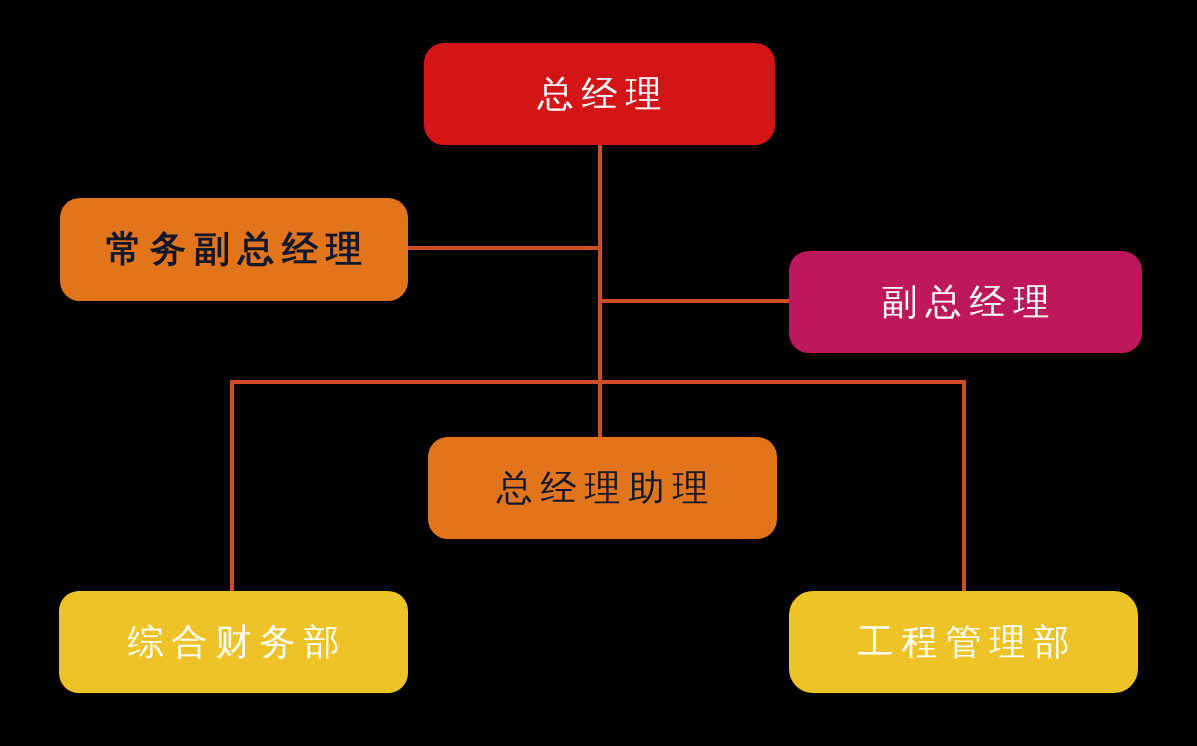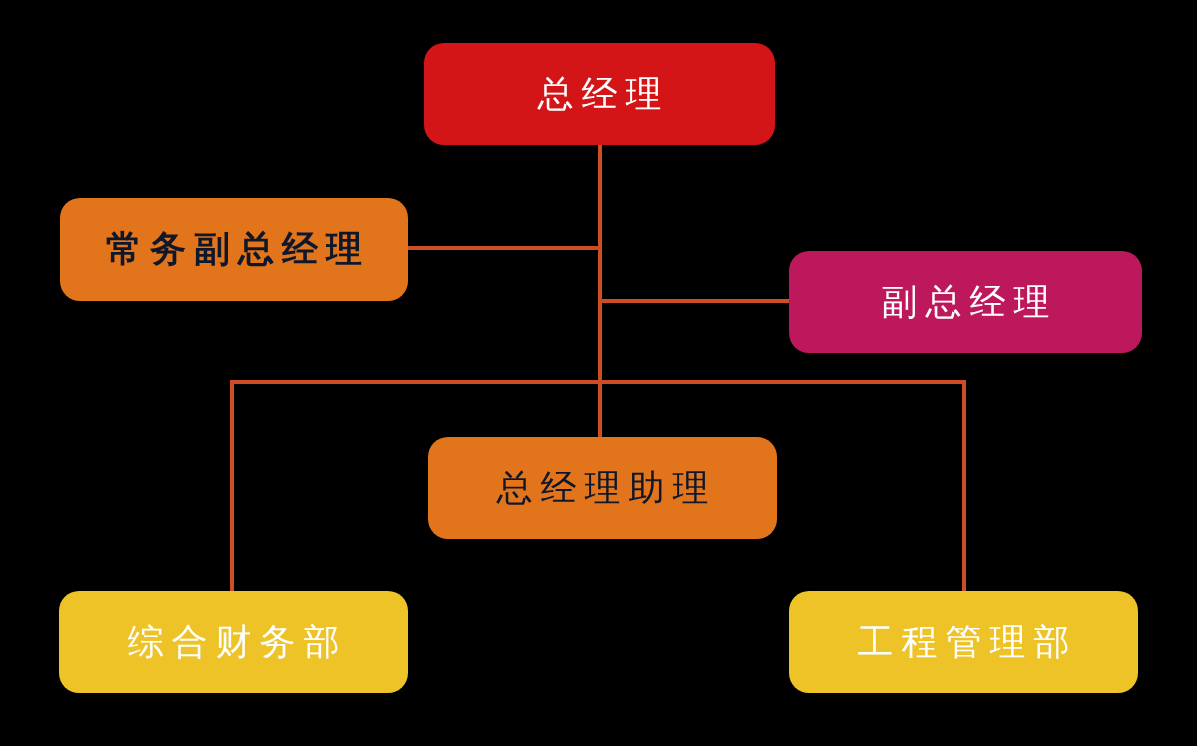--- a/index.html
+++ b/index.html
@@ -65,17 +65,17 @@
   </div>
 
   <div class="node node-assistant" style="background-color: rgb(226, 117, 28); color: #0f172a;">
     <span>总经理助理</span>
   </div>
 
   <div class="node node-finance" style="background-color: rgb(237, 195, 39); color: rgb(255, 255, 255);">
     <span>综合财务部</span>
   </div>
 
-  <div class="node node-engineering" style="background-color: rgb(237, 195, 39); color: rgb(255, 255, 255);">
+  <div class="node node-engineering" style="background-color: rgb(237, 195, 39); color: rgb(255, 255, 255); border-radius: 24px;">
     <span>工程管理部</span>
   </div>
 
 </div>
 
 </body></html>

